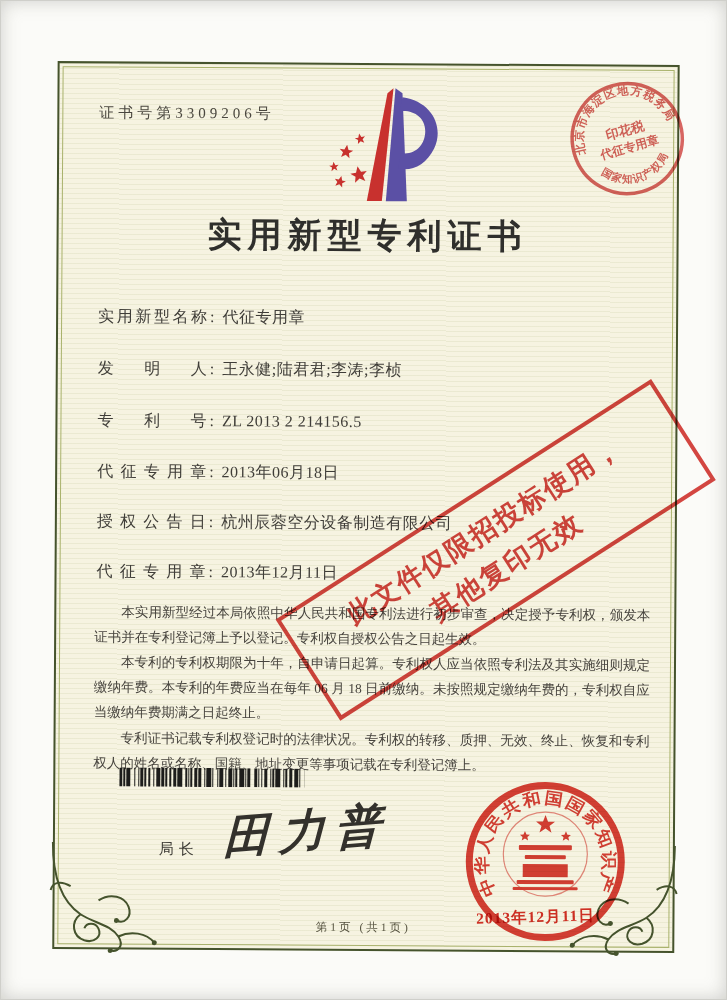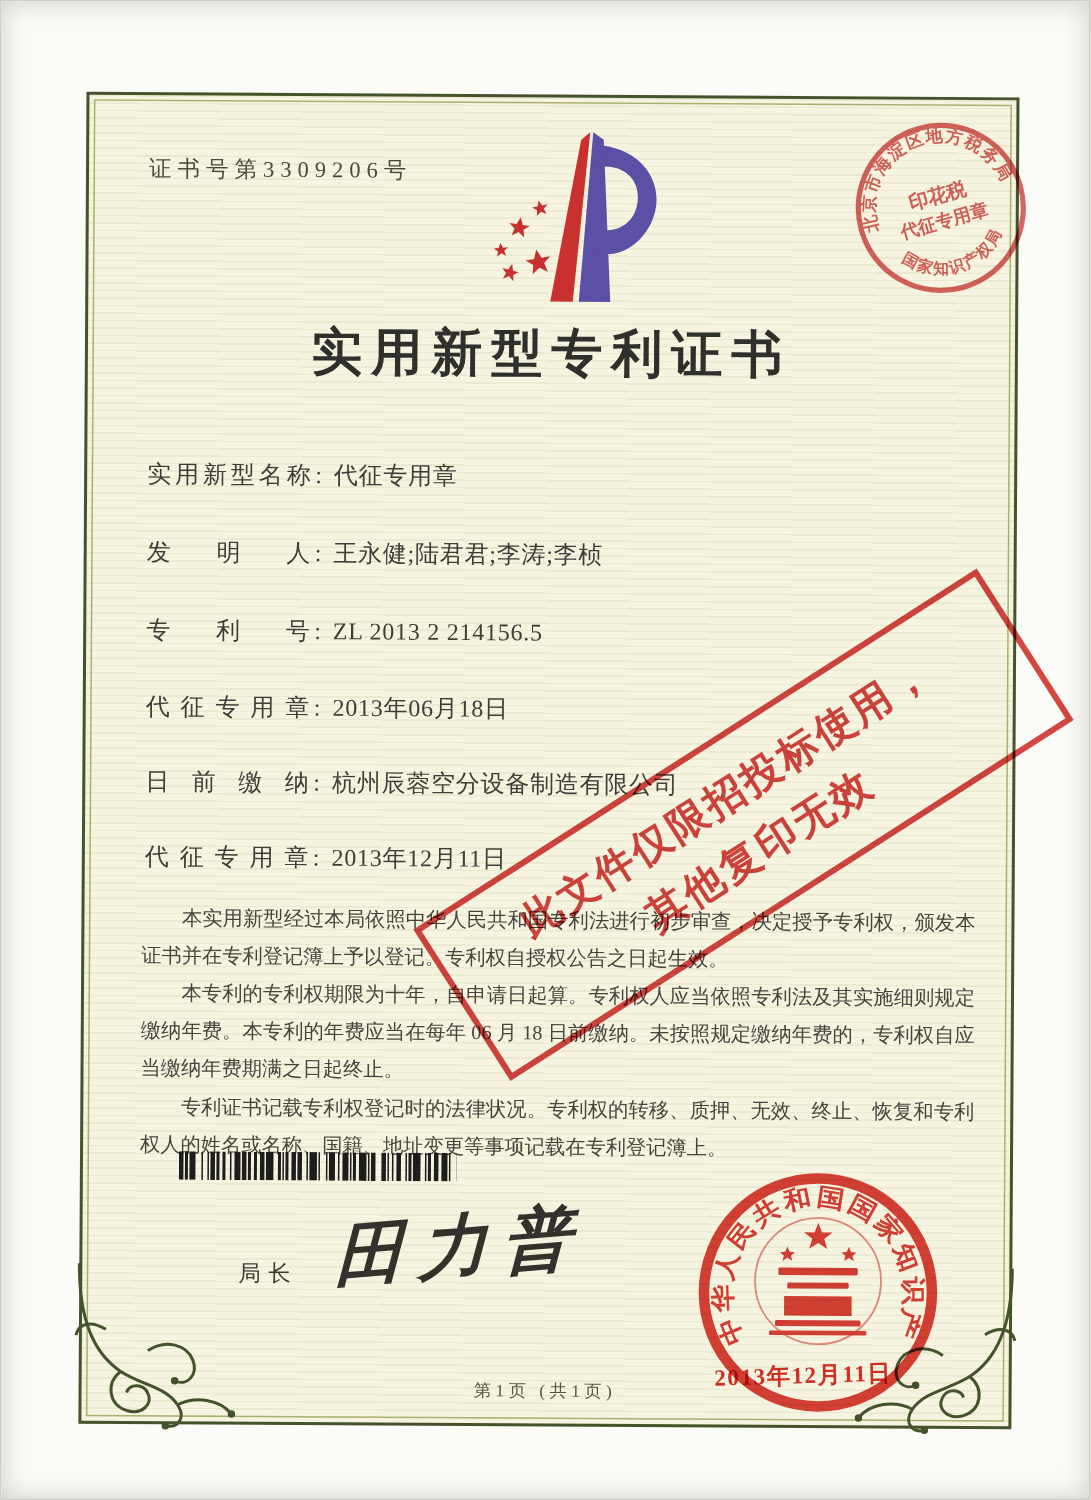--- a/index.html
+++ b/index.html
@@ -171,21 +171,21 @@
       <div class="frow">
         <span class="flabel">发明人</span><span class="fcolon">:</span><span class="fvalue">王永健;陆君君;李涛;李桢</span>
       </div>
       <div class="frow">
         <span class="flabel">专利号</span><span class="fcolon">:</span><span class="fvalue">ZL 2013 2 214156.5</span>
       </div>
       <div class="frow">
         <span class="flabel">代征专用章</span><span class="fcolon">:</span><span class="fvalue">2013年06月18日</span>
       </div>
       <div class="frow">
-        <span class="flabel">日前缴纳</span><span class="fcolon">:</span><span class="fvalue">杭州辰蓉空分设备制造有限公司</span>
+        <span class="flabel">授权公告日</span><span class="fcolon">:</span><span class="fvalue">杭州辰蓉空分设备制造有限公司</span>
       </div>
       <div class="frow">
         <span class="flabel">代征专用章</span><span class="fcolon">:</span><span class="fvalue">2013年12月11日</span>
       </div>
     </div>
 
     <div class="stamp">
       <div>此文件仅限招投标使用，</div>
       <div>其他复印无效</div>
     </div>

